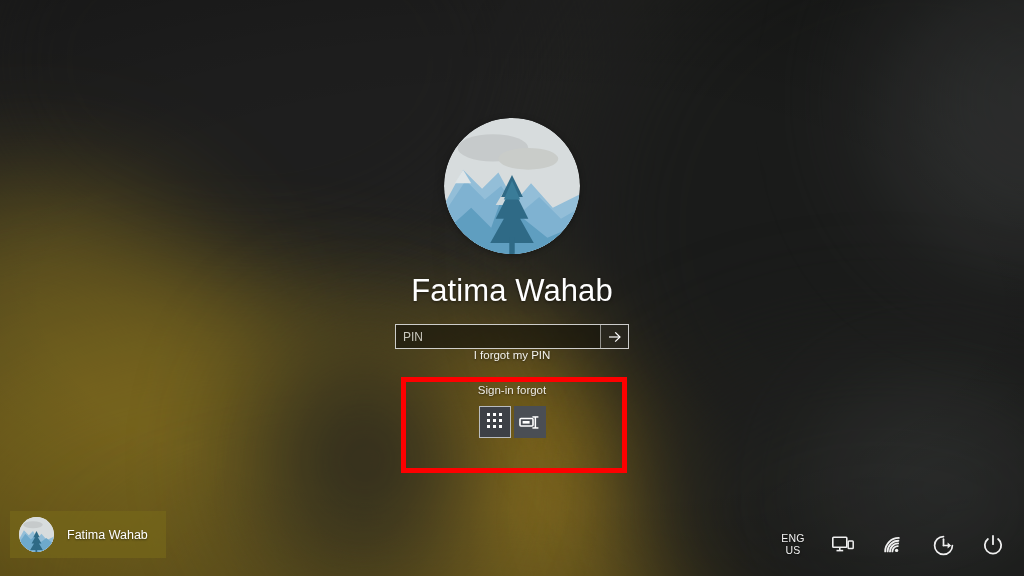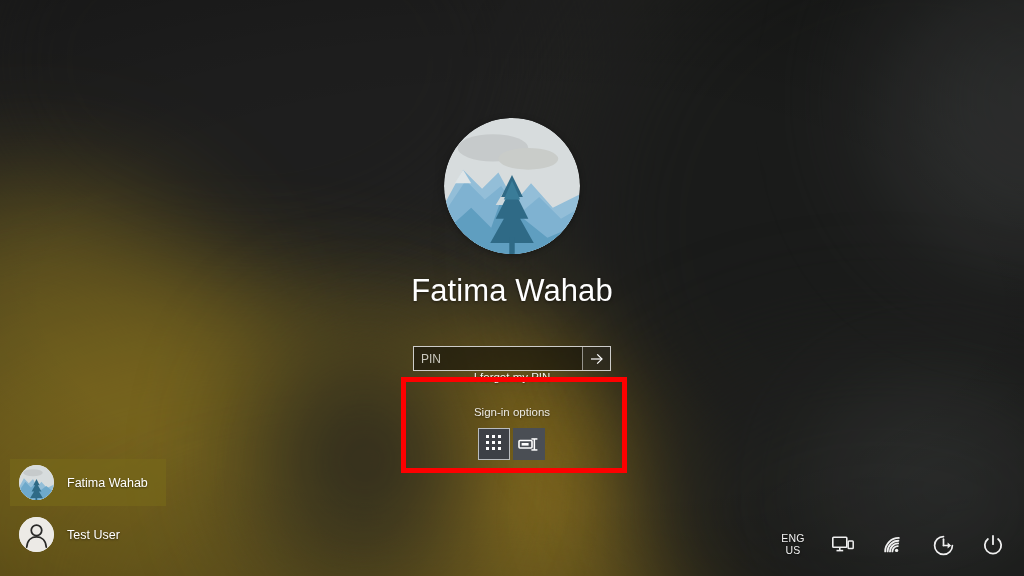--- a/index.html
+++ b/index.html
@@ -136,24 +136,24 @@
     color: #ffffff;
     font-size: 31px;
     font-weight: 400;
     letter-spacing: 0.1px;
     text-shadow: 0 1px 3px rgba(0,0,0,0.45);
     line-height: 1.1;
   }
 
   
   .pin-row {
-    margin-top: 38px;
+    margin-top: 16px;
     display: flex;
     align-items: stretch;
-    width: 198px;
+    width: 234px;
     height: 25px;
     border: 1px solid rgba(235,235,235,0.85);
     background: rgba(20,18,10,0.62);
     box-sizing: border-box;
     justify-content: flex-end;
   }
   .pin-input {
     flex: 1 1 auto;
     border: 0;
     outline: none;
@@ -366,21 +366,21 @@
         <svg width="14" height="12" viewBox="0 0 14 12">
           <path d="M1 6 H12" stroke="#ffffff" stroke-width="1.2" fill="none"></path>
           <path d="M7.6 1.8 L12 6 L7.6 10.2" stroke="#ffffff" stroke-width="1.2" fill="none" stroke-linecap="square"></path>
         </svg>
       </button>
     </div>
 
     <a class="forgot-pin" href="#">I forgot my PIN</a>
 
     <div class="signin-options">
-      <div class="signin-label">Sign-in options</div>
+      <div class="signin-label">Sign-in forgot</div>
 
       <div class="signin-buttons">
 
         <button class="signin-btn selected">
           <svg width="18" height="20" viewBox="0 0 18 20">
             <g fill="#ffffff">
               <rect x="1" y="1" width="3" height="3"></rect>
               <rect x="7" y="1" width="3" height="3"></rect>
               <rect x="13" y="1" width="3" height="3"></rect>
               <rect x="1" y="7" width="3" height="3"></rect>
@@ -427,30 +427,20 @@
             <g fill="#2f6a86">
               <path d="M50 40 L59 58 L54 58 L64 76 L57 76 L68 94 L32 94 L43 76 L36 76 L46 58 L41 58 Z"></path>
               <rect x="47" y="90" width="5" height="12"></rect>
             </g>
           </g>
         </svg>
       </div>
       <span class="user-row-name">Fatima Wahab</span>
     </div>
 
-    <div class="user-row">
-      <div class="user-avatar">
-        <svg viewBox="0 0 100 100">
-          <circle cx="50" cy="50" r="50" fill="#eceae6"></circle>
-          <circle cx="50" cy="38" r="15" fill="none" stroke="#2a2a2a" stroke-width="5"></circle>
-          <path d="M22 86 C24 64 38 57 50 57 C62 57 76 64 78 86" fill="none" stroke="#2a2a2a" stroke-width="5" stroke-linecap="round"></path>
-        </svg>
-      </div>
-      <span class="user-row-name">Test User</span>
-    </div>
   </div>
 
   <div class="tray">
 
     <div class="lang-indicator">
       <span>ENG</span>
       <span>US</span>
     </div>
 
     <div class="tray-item">

